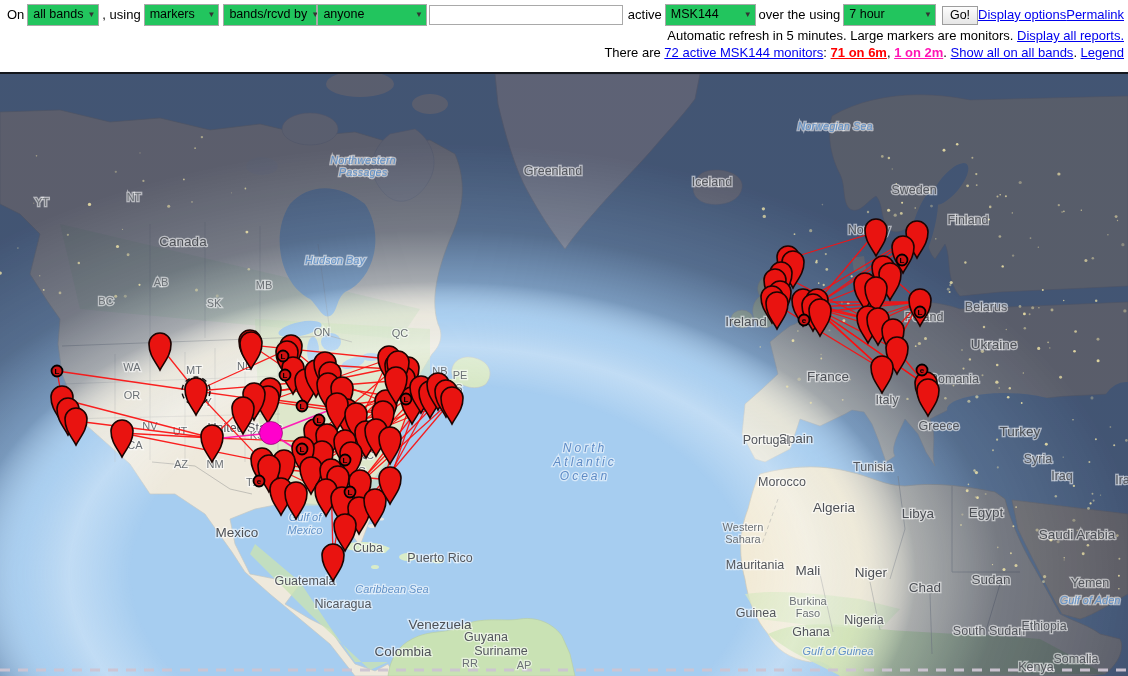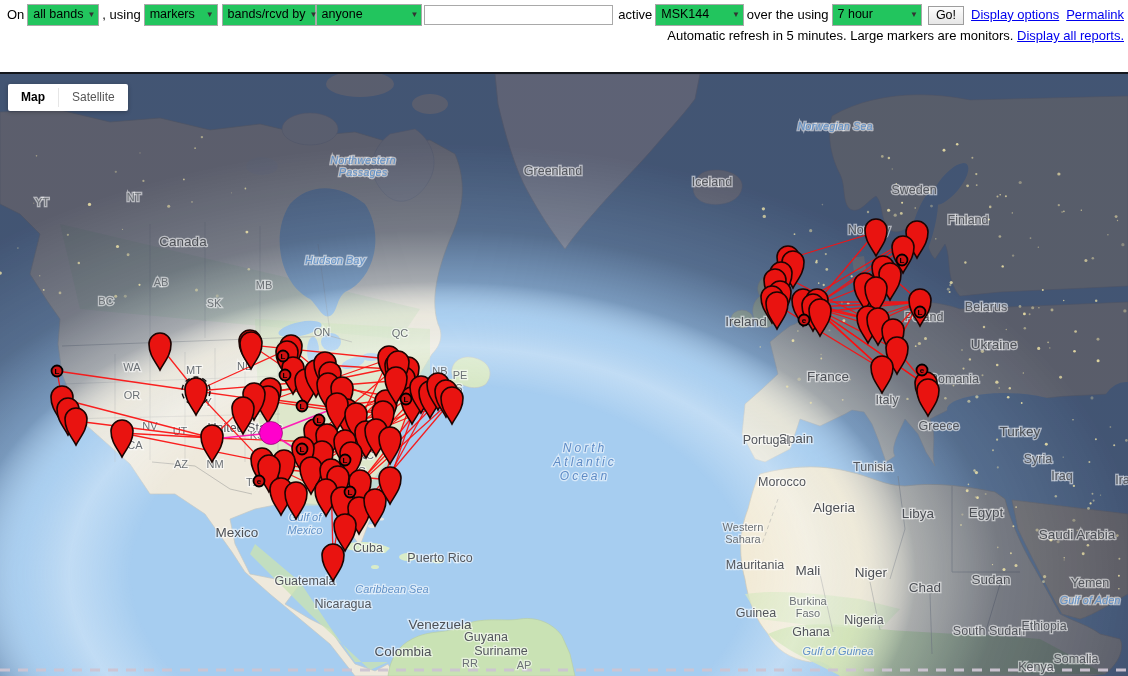--- a/index.html
+++ b/index.html
@@ -9,21 +9,21 @@
   .row1{display:flex;align-items:center;white-space:nowrap;height:24px;}
   .row1 .lbl{padding:0 3px;}
   .sel{display:inline-flex;align-items:center;justify-content:space-between;
        border:1px solid #a9a9a9;background:#22c55e;height:20px;padding:0 3px 0 5px;
        font-size:12.5px;color:#000;border-radius:0;cursor:default;}
   .sel .car{font-size:8px;color:#333;margin-left:4px;}
   .txtin{height:18px;border:1px solid #a9a9a9;width:198px;font-size:12.5px;padding:0 3px;margin:0 2px;}
   .gobtn{margin-left:6px;border:1px solid #9d9d9d;border-radius:0;
          background:linear-gradient(#fdfdfd,#e6e6e6);padding:1px 7px 2px 7px;font-size:12.5px;color:#000;}
   a.lnk{color:#0000ee;text-decoration:underline;}
-  .row1 a.lnk{margin-left:7px;text-align:center;}
+  .row1 a.lnk{margin-left:0;text-align:center;}
   .row2,.row3{padding:1px 0 0 1px;text-align:right;}
   .red-lnk{color:#ff0000;font-weight:bold;text-decoration:underline;}
   .mag-lnk{color:#ff14b4;font-weight:bold;text-decoration:underline;}
   
   .map{position:absolute;left:0;top:72px;width:1128px;height:604px;background:#a6cdf0;
        border-top:2px solid #14171c;box-sizing:border-box;overflow:hidden;}
   .map svg{display:block;}
   .mtctl{position:absolute;left:8px;top:10px;background:#fff;border-radius:2px;
          box-shadow:0 1px 4px rgba(0,0,0,.3);display:flex;align-items:stretch;height:27px;
          font-size:12px;color:#565656;z-index:5;}
@@ -73,20 +73,23 @@
     <span class="sel" style="width:88px">
           <span>7 hour</span>
           <span class="car">▼</span>
         </span>
     <button class="gobtn">Go!</button>
     <a class="lnk" href="#">Display options</a>
     <a class="lnk" href="#">Permalink</a>
   </div>
   <div class="row2">
     <span>Automatic refresh in 5 minutes. Large markers are monitors. </span><a class="lnk" href="#">Display all reports.</a>
+  </div>
+  <div class="row3">
+    <span>There are </span><a class="lnk" href="#">72 active MSK144 monitors</a><span>: </span><a class="red-lnk" href="#">71 on 6m</a><span>, </span><a class="mag-lnk" href="#">1 on 2m</a><span>. </span><a class="lnk" href="#">Show all on all bands</a><span>. </span><a class="lnk" href="#">Legend</a>
   </div>
 </div>
 
 <div class="map">
   <svg id="map-svg" width="1128" height="602" viewBox="0 0 1128 602">
     <defs>
       <radialGradient id="daynight" gradientUnits="userSpaceOnUse" cx="440" cy="500" r="700" gradientTransform="translate(0,193) scale(1,0.614)">
         <stop offset="0" stop-color="#ffffff" stop-opacity="0"></stop>
         <stop offset="0.44" stop-color="#ffffff" stop-opacity="0"></stop>
         <stop offset="0.53" stop-color="#f6fafd" stop-opacity="0.34"></stop>
@@ -933,20 +936,15 @@
             <text x="0" y="3" text-anchor="middle" font-size="8px" font-weight="bold" fill="#000">e</text>
           </g>
           <g transform="translate(902,186)">
             <circle cx="0" cy="0" r="5.5" fill="#cf1212" stroke="#000" stroke-width="1.8"></circle>
             <text x="0" y="3" text-anchor="middle" font-size="8px" font-weight="bold" fill="#000">L</text>
           </g>
           <circle cx="271" cy="359" r="11.5" fill="#ff00cc" stroke="rgba(120,0,90,0.6)" stroke-width="1"></circle>
         </g>
   </svg>
 
-  <div class="mtctl">
-    <div class="mt on">Map</div>
-    <div class="div"></div>
-    <div class="mt">Satellite</div>
-  </div>
 </div>
 
 </div>
 
 </body></html>

